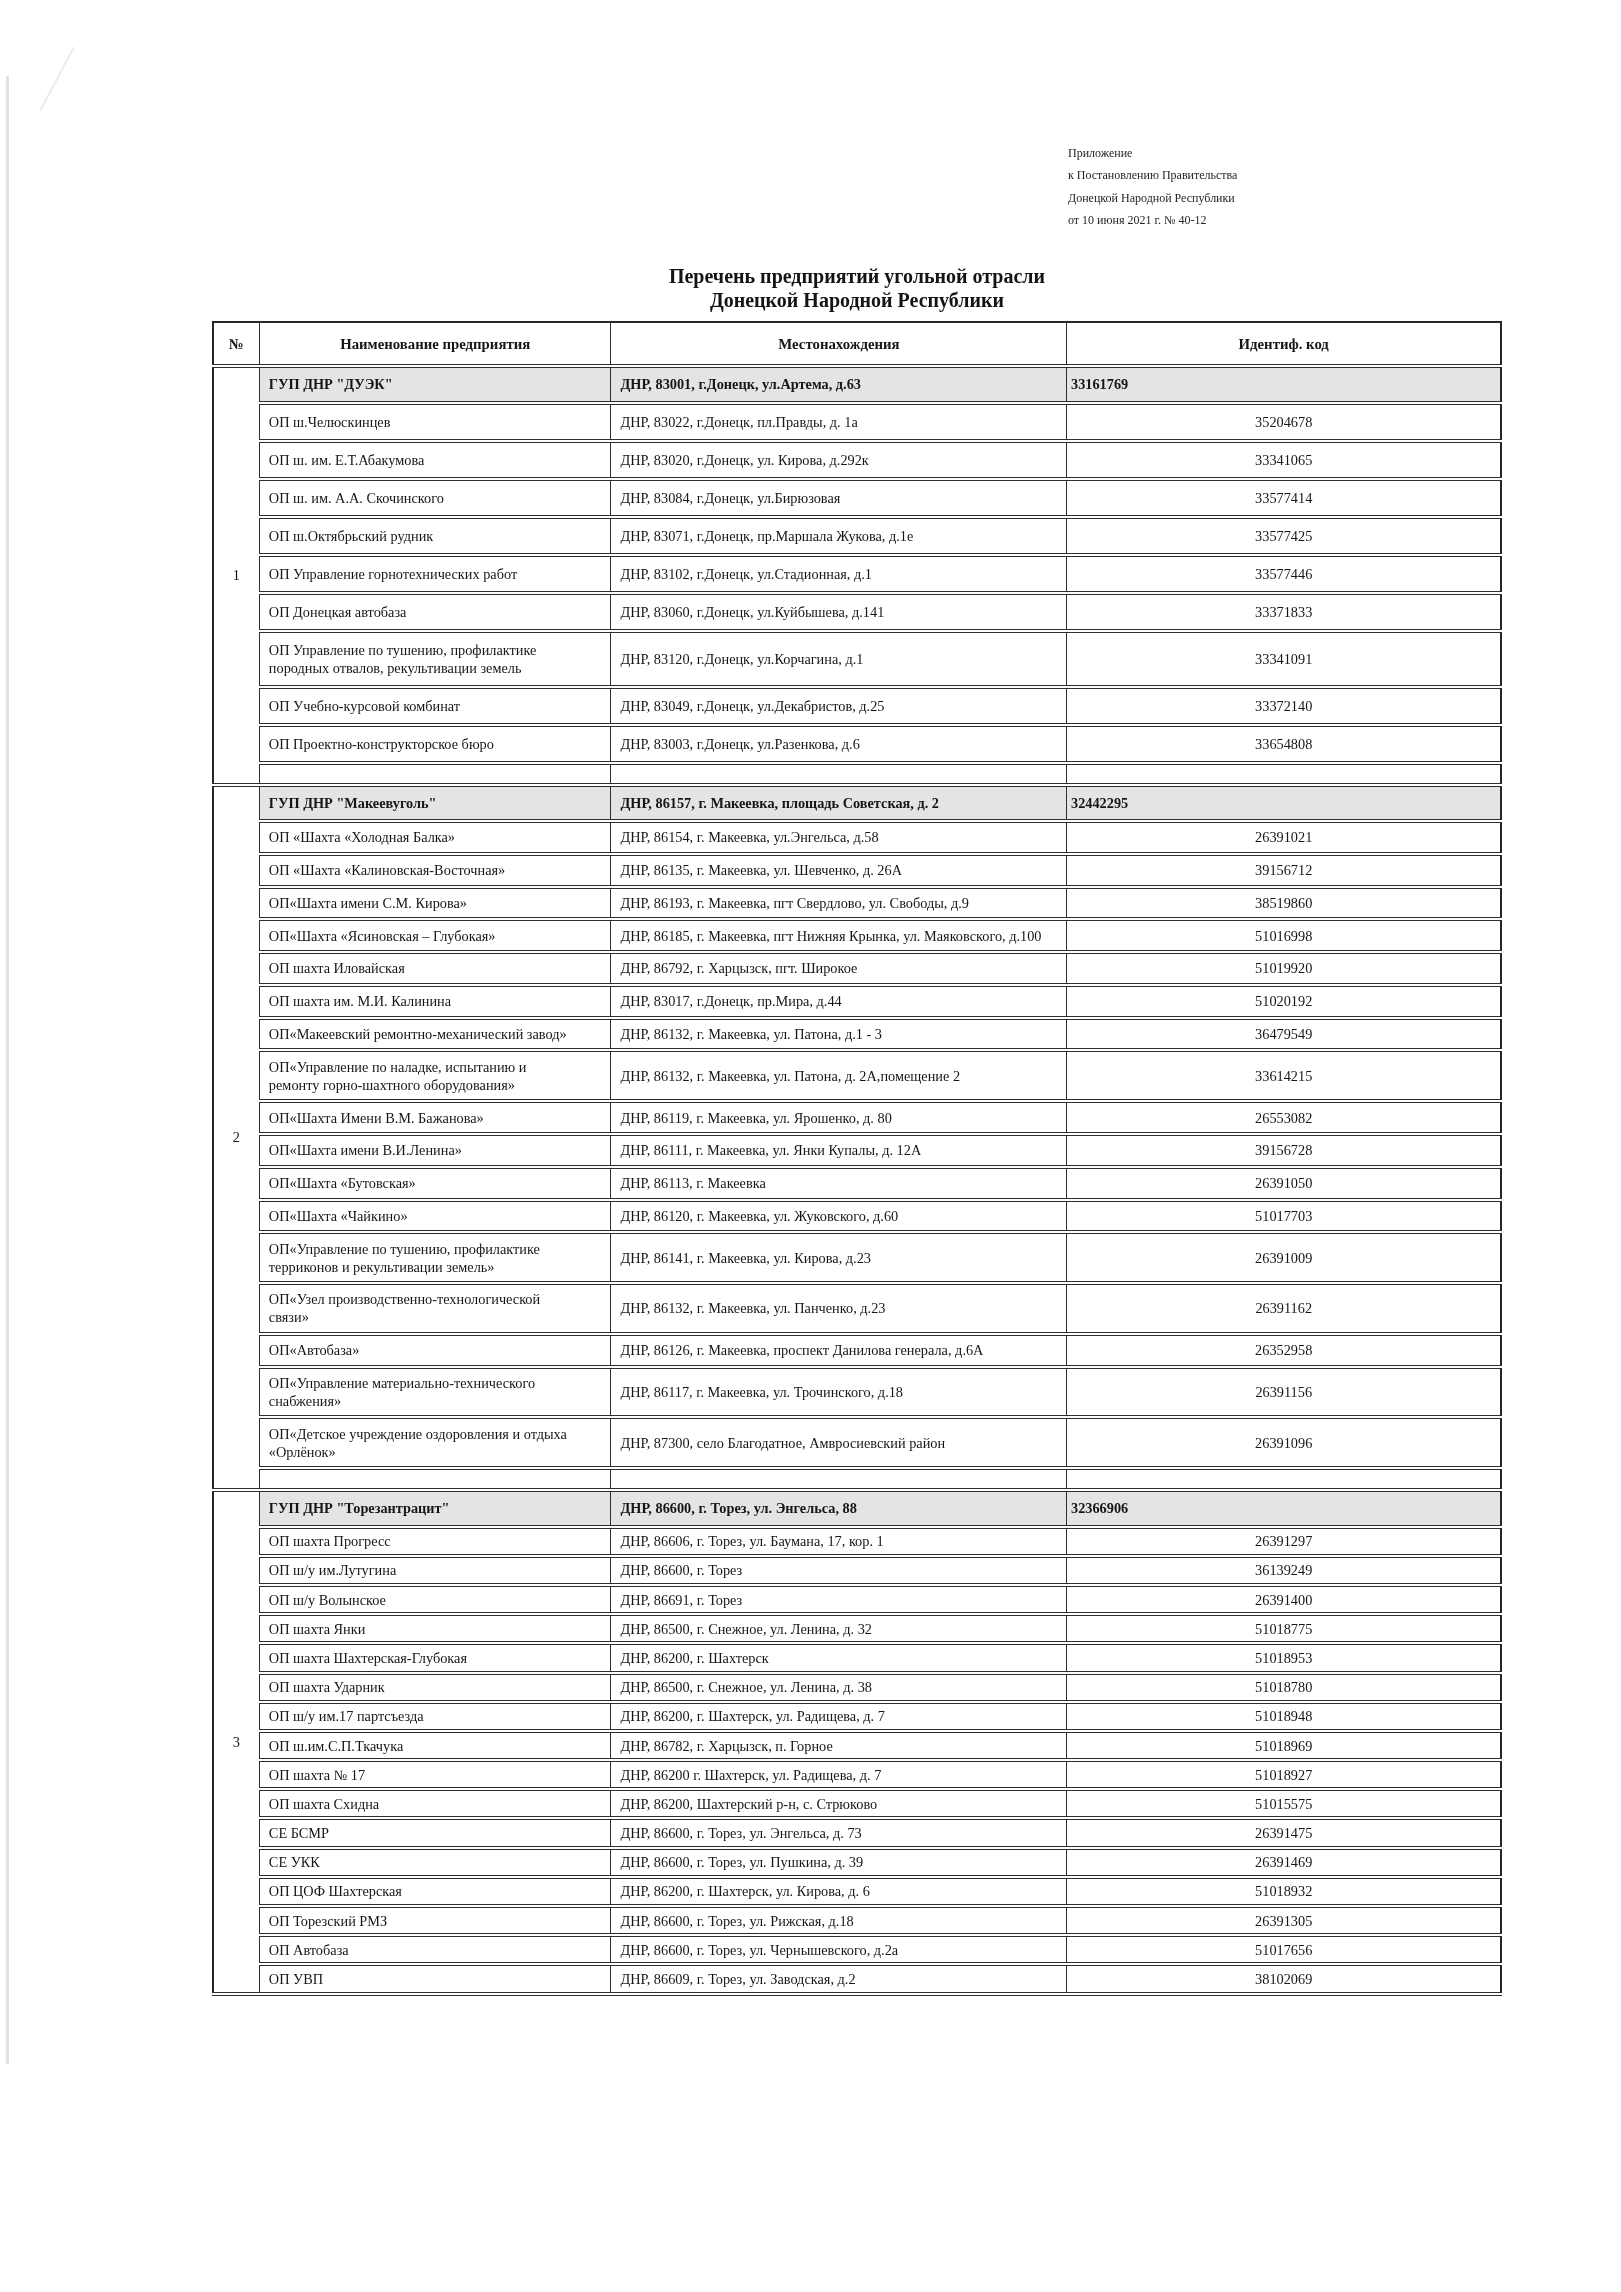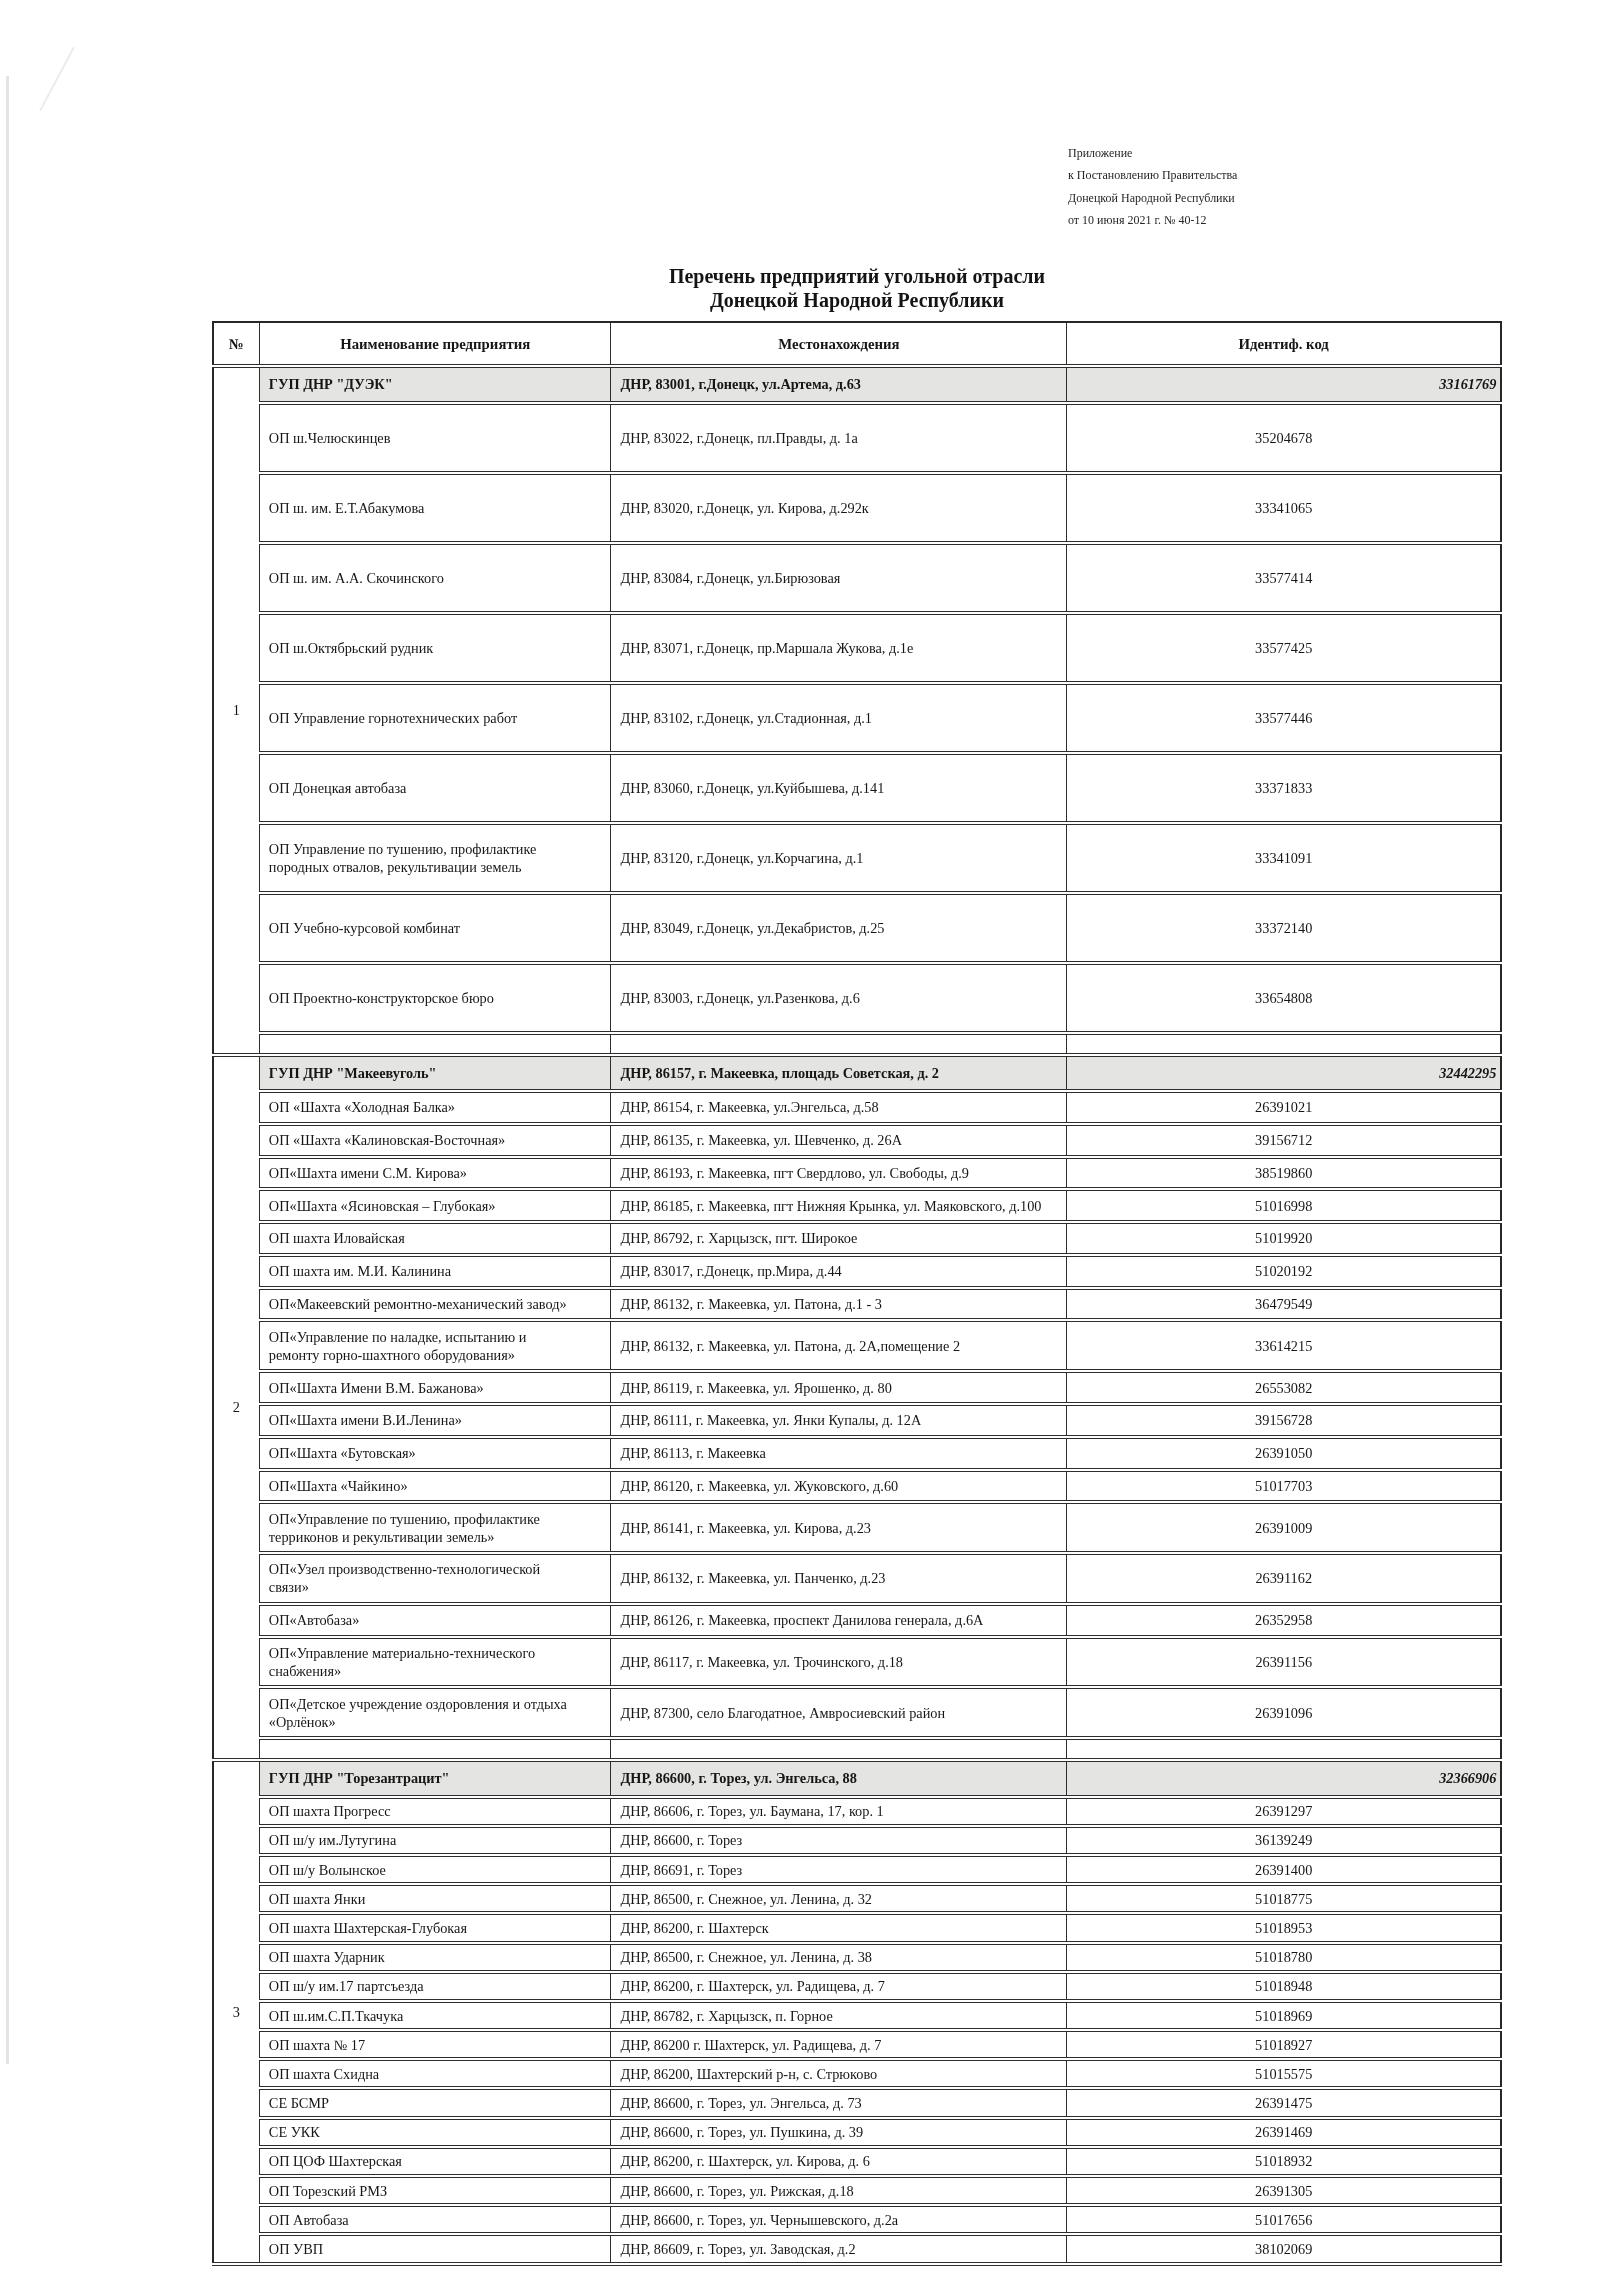--- a/index.html
+++ b/index.html
@@ -63,24 +63,24 @@
   }
   td.num-cell {
     text-align:center; vertical-align:middle;
     font-size:14.3px; background:#ffffff;
   }
   td.head-name, td.head-location, td.head-code {
     background:#e4e4e2; font-weight:bold;
   }
   td.head-name    { padding:7.2px 9px; }
   td.head-location{ padding:7.2px 9px; }
-  td.head-code    { padding:7.2px 3.6px; text-align:right;font-style:italic; }
+  td.head-code    { padding:7.2px 3.6px; text-align:left; }
 
   td.cell-name     { padding:8px 36px 8px 9px; vertical-align:middle; }
-  td.cell-location { padding:24px 9px; vertical-align:middle; }
+  td.cell-location { padding:8px 9px; vertical-align:middle; }
   td.cell-code     { padding:8px 3.6px; text-align:center; vertical-align:middle; }
 
   
   tbody.s1 td.cell-name, tbody.s1 td.cell-location, tbody.s1 td.cell-code
     { padding-top:5.4px; padding-bottom:5.4px; }
   tbody.s2 td.cell-name, tbody.s2 td.cell-location, tbody.s2 td.cell-code
     { padding-top:3.6px; padding-bottom:3.6px; }
 
   tr.spacer-row td { height:18px; padding:0; }
 </style>

